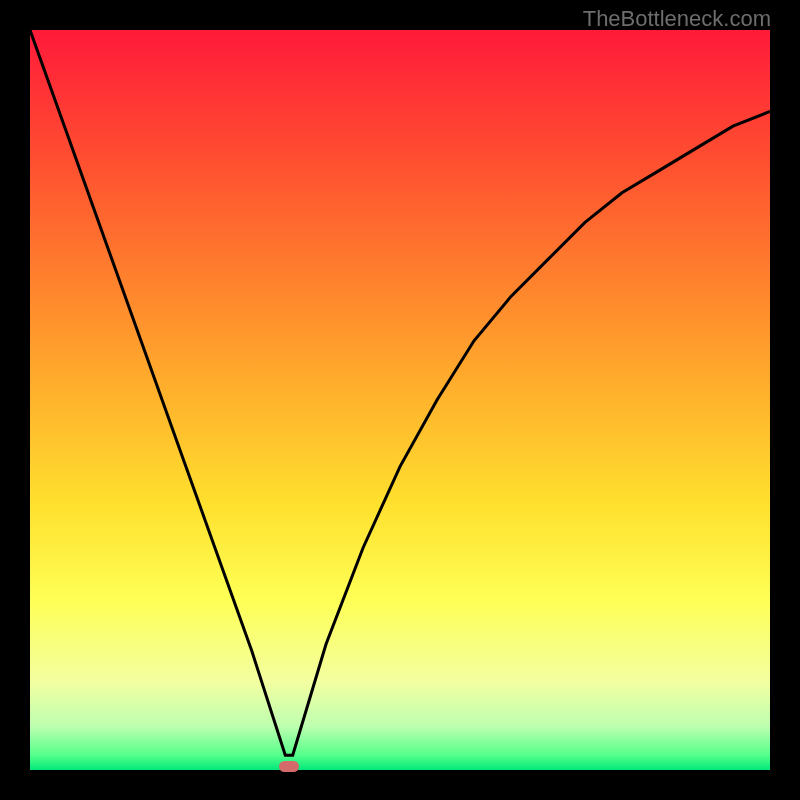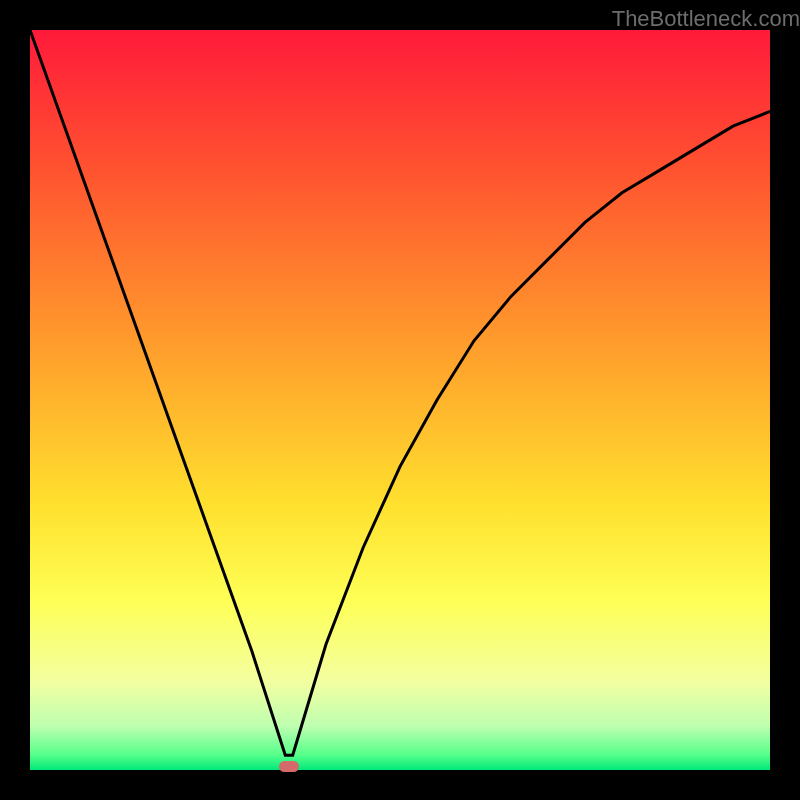--- a/index.html
+++ b/index.html
@@ -7,21 +7,21 @@
     padding: 0;
     width: 800px;
     height: 800px;
     background: #000;
     position: relative;
     font-family: Arial, Helvetica, sans-serif;
   }
   .watermark {
     position: absolute;
     top: 6px;
-    right: 0;
+    right: 29px;
     color: #6d6d6d;
     font-size: 22px;
     z-index: 10;
   }
   .plot-area {
     position: absolute;
     left: 30px;
     top: 30px;
     width: 740px;
     height: 740px;

